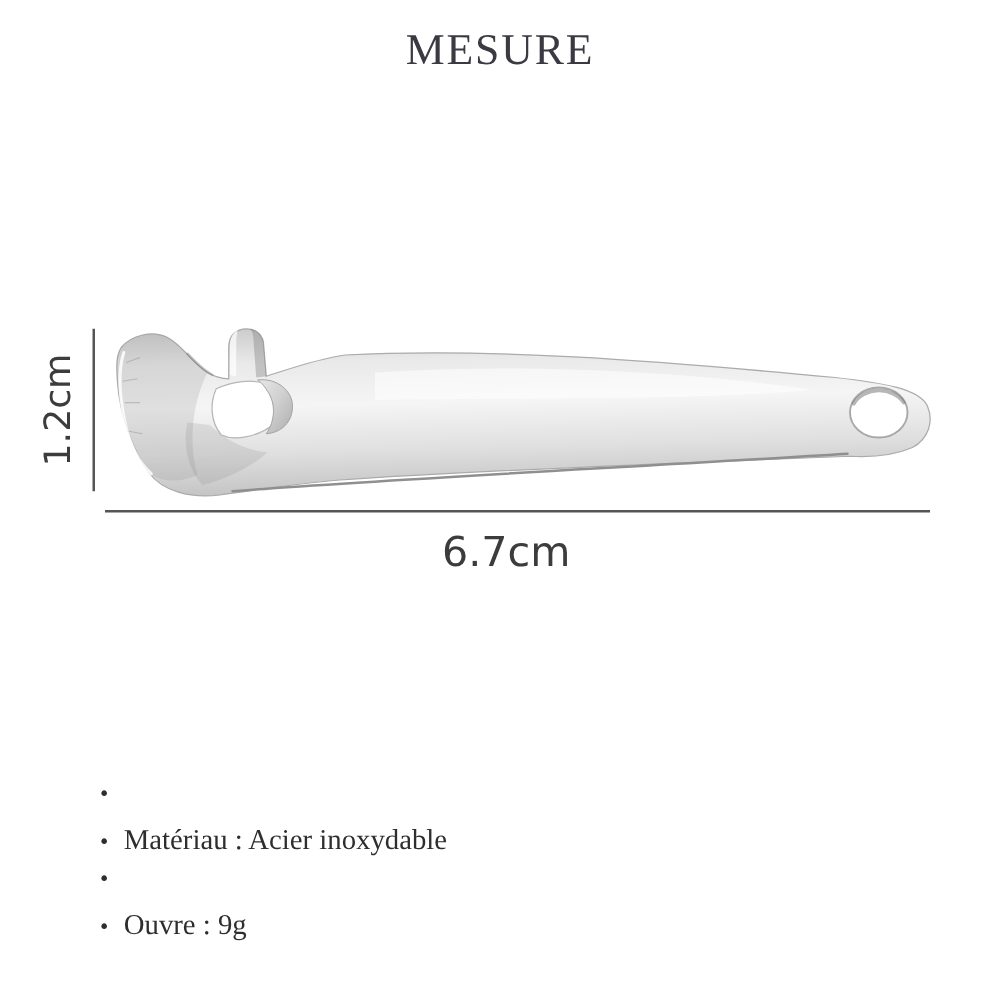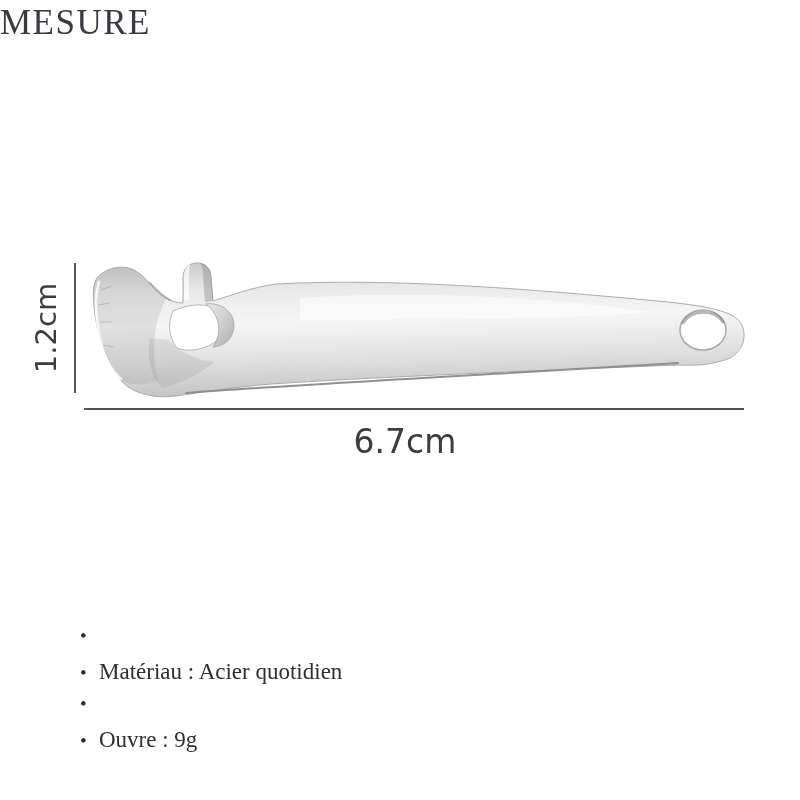--- a/index.html
+++ b/index.html
@@ -10,23 +10,24 @@
   .page {
     position: relative;
     width: 800px;
     height: 800px;
     background: #ffffff;
     overflow: hidden;
     font-family: "Liberation Serif", serif;
   }
   .title {
     position: absolute;
-    top: 3px;
+    top: 20px;
     left: 0;
     width: 100%;
+    text-align: center;
     font-family: "Liberation Serif", serif;
     font-size: 35px;
     font-weight: 400;
     letter-spacing: 1.5px;
     color: #3a3a42;
   }
   .diagram {
     position: absolute;
     left: 0;
     top: 0;
@@ -190,21 +191,21 @@
     <div class="dim-h-line"></div>
     <div class="dim-h-label">6.7cm</div>
   </div>
 
   <div class="specs">
     <div class="spec-row">
       <span class="bullet">•</span>
     </div>
     <div class="spec-row">
       <span class="bullet">•</span>
-      <span class="spec-text">Matériau : Acier quotidien</span>
+      <span class="spec-text">Matériau : Acier inoxydable</span>
     </div>
     <div class="spec-row">
       <span class="bullet">•</span>
     </div>
     <div class="spec-row">
       <span class="bullet">•</span>
       <span class="spec-text">Ouvre : 9g</span>
     </div>
   </div>
 

